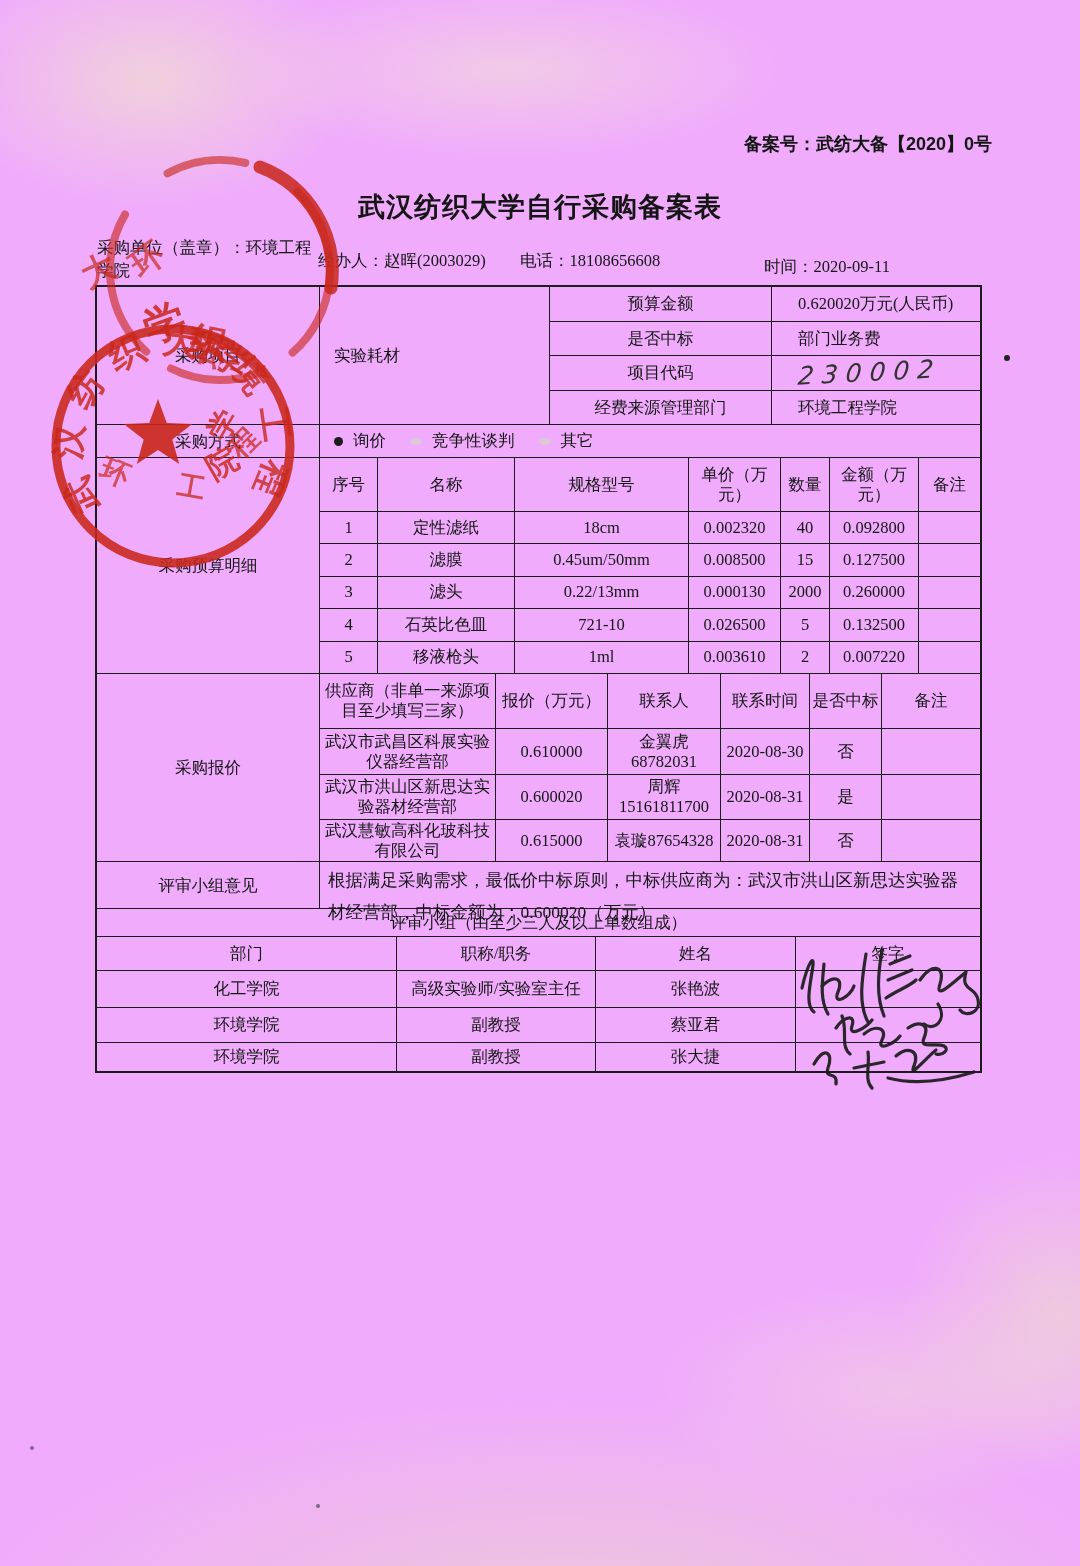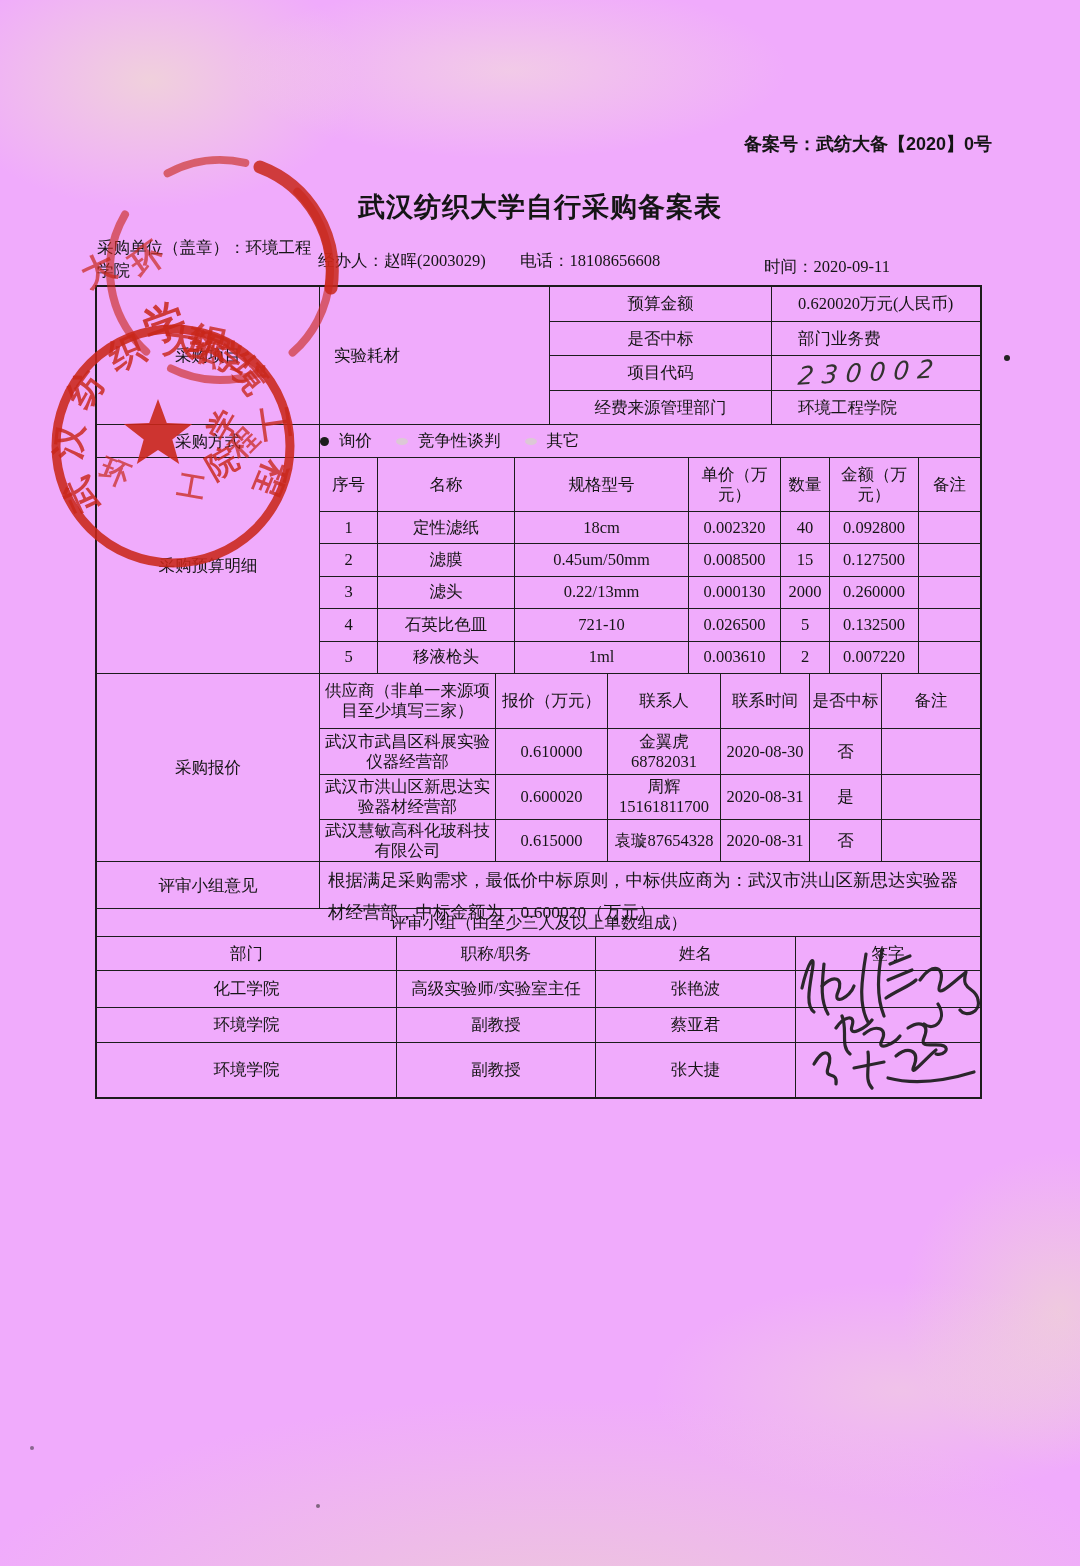--- a/index.html
+++ b/index.html
@@ -47,21 +47,21 @@
   .subA { flex:1; display:flex; flex-direction:column; }
   .subrow { flex:1; display:flex; box-sizing:border-box; }
   .subrow + .subrow { border-top:1.7px solid #1c1c1c; }
   .sublab { flex:0 0 222px; border-left:1.7px solid #1c1c1c; }
   .subval { flex:1; border-left:1.7px solid #1c1c1c; justify-content:flex-start; padding-left:26px; }
   .handwritten { font-family:"DejaVu Sans",sans-serif; font-style:italic; font-size:25px;
                  letter-spacing:8px; color:#32322f; transform:rotate(-3deg) skewX(-8deg); }
   
   .secB { height:33px; }
   .secB .opts { flex:1; border-left:1.7px solid #1c1c1c; display:flex; align-items:center;
-                gap:8px; }
+                padding-left:14px; gap:8px; }
   .bullet { width:9px; height:9px; background:#1c1c1c; border-radius:50%; margin-right:2px; }
   .ghost { width:12px; height:7px; background:#d6d2ca; border-radius:50%; opacity:.75; margin:0 2px 0 16px; }
   .opt { white-space:nowrap; }
   
   .gridwrap { flex:1; display:grid; }
   .gc { box-sizing:border-box; display:flex; align-items:center; justify-content:center;
         text-align:center; line-height:20px; padding:1px 2px; }
   .bl { border-left:1.7px solid #1c1c1c; }
   .bt { border-top:1.7px solid #1c1c1c; }
   .secC { height:216px; }
@@ -72,21 +72,21 @@
            grid-template-rows:54px 46px 45px 1fr; }
   .prewrap { white-space:pre-line; }
   
   .secE { height:47px; }
   .secE .optext { flex:1; border-left:1.7px solid #1c1c1c; display:block; text-align:left;
                   font-size:17.5px; line-height:32px; padding:2px 6px 0 8px; }
   
   .secF { height:28px; }
   .secF .banner { flex:1; }
   
-  .secG { height:161px; }
+  .secG { height:135px; }
   .gridG { grid-template-columns:299px 199px 200px 1fr; grid-template-rows:33px 37px 35px 1fr; }
 
   .stamp { position:absolute; left:28px; top:138px; pointer-events:none; }
   .sigs  { position:absolute; left:778px; top:928px; pointer-events:none; }
 </style>
 </head>
 <body>
 
 <div class="page">
 

